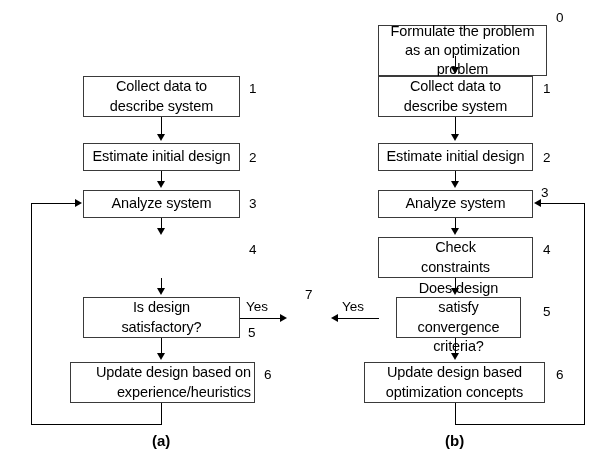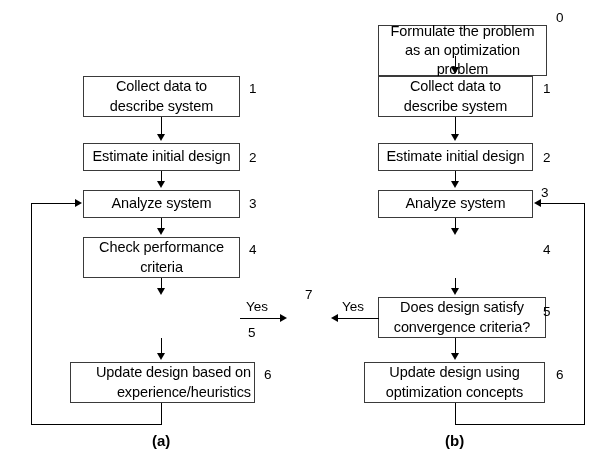--- a/index.html
+++ b/index.html
@@ -130,29 +130,29 @@
   <div class="arrow-down" style="left:157px; top:181px;"></div>
 
   <div class="box" style="left:83px; top:190px; width:157px; height:28px;">
     <span class="txt">Analyze system</span>
   </div>
   <div class="num" style="left:249px; top:197px;">3</div>
 
   <div class="vline" style="left:161px; top:218px; height:12px;"></div>
   <div class="arrow-down" style="left:157px; top:228px;"></div>
 
-  <div class="box" style="left:83px; top:237px; width:157px; height:41px;">
-    <span class="txt">Check performance
-criteria</span>
-  </div>
   <div class="num" style="left:249px; top:243px;">4</div>
 
   <div class="vline" style="left:161px; top:278px; height:12px;"></div>
   <div class="arrow-down" style="left:157px; top:288px;"></div>
 
+  <div class="box" style="left:83px; top:297px; width:157px; height:41px;">
+    <span class="txt">Is design
+satisfactory?</span>
+  </div>
   <div class="num" style="left:248px; top:326px;">5</div>
   <div class="elabel" style="left:246px; top:300px;">Yes</div>
 
   <div class="hline" style="left:240px; top:318px; width:42px;"></div>
   <div class="arrow-right" style="left:280px; top:314px;"></div>
 
   <div class="vline" style="left:161px; top:338px; height:17px;"></div>
   <div class="arrow-down" style="left:157px; top:353px;"></div>
 
   <div class="box" style="left:70px; top:362px; width:185px; height:41px;text-align:right;">
@@ -199,40 +199,44 @@
   <div class="arrow-down" style="left:451px; top:181px;"></div>
 
   <div class="box" style="left:378px; top:190px; width:155px; height:28px;">
     <span class="txt">Analyze system</span>
   </div>
   <div class="num" style="left:541px; top:186px;">3</div>
 
   <div class="vline" style="left:455px; top:218px; height:12px;"></div>
   <div class="arrow-down" style="left:451px; top:228px;"></div>
 
+  <div class="box" style="left:378px; top:237px; width:155px; height:41px;">
+    <span class="txt">Check
+constraints</span>
+  </div>
   <div class="num" style="left:543px; top:243px;">4</div>
 
   <div class="vline" style="left:455px; top:278px; height:12px;"></div>
   <div class="arrow-down" style="left:451px; top:288px;"></div>
 
-  <div class="box" style="left:378px; top:297px; width:168px; height:41px;">
+  <div class="box" style="left:396px; top:297px; width:125px; height:41px;">
     <span class="txt">Does design satisfy
 convergence criteria?</span>
   </div>
   <div class="num" style="left:543px; top:305px;">5</div>
   <div class="elabel" style="left:342px; top:300px;">Yes</div>
 
   <div class="hline" style="left:338px; top:318px; width:41px;"></div>
   <div class="arrow-left" style="left:331px; top:314px;"></div>
 
   <div class="vline" style="left:455px; top:338px; height:17px;"></div>
   <div class="arrow-down" style="left:451px; top:353px;"></div>
 
   <div class="box" style="left:364px; top:362px; width:181px; height:41px;">
-    <span class="txt">Update design using
+    <span class="txt">Update design based
 optimization concepts</span>
   </div>
   <div class="num" style="left:556px; top:368px;">6</div>
 
   <div class="vline" style="left:455px; top:403px; height:22px;"></div>
   <div class="hline" style="left:455px; top:424px; width:130px;"></div>
   <div class="vline" style="left:584px; top:203px; height:222px;"></div>
   <div class="hline" style="left:541px; top:203px; width:44px;"></div>
   <div class="arrow-left" style="left:534px; top:199px;"></div>
 

